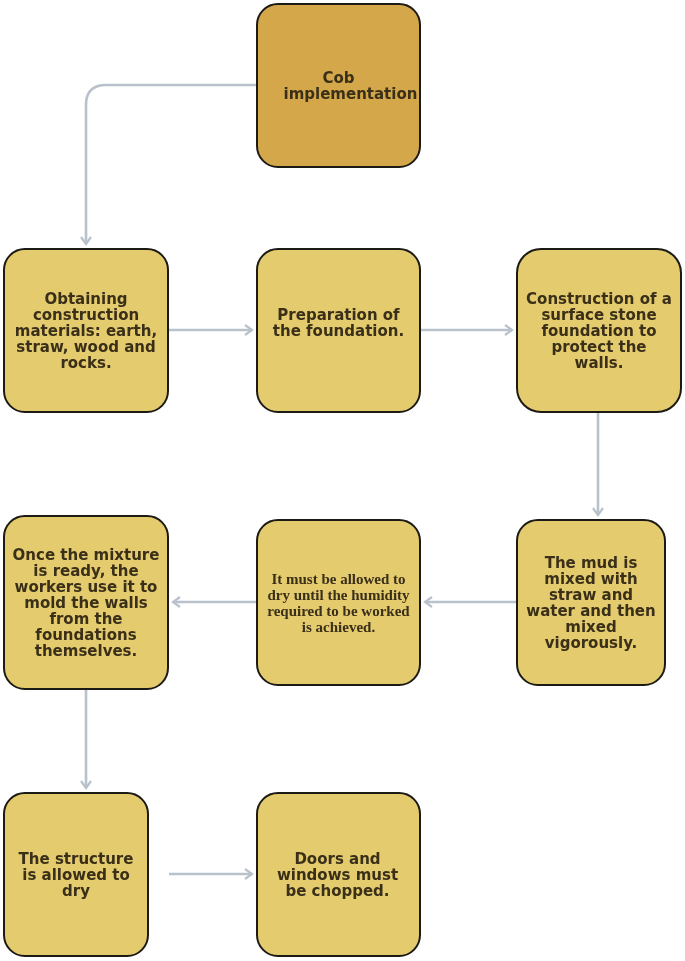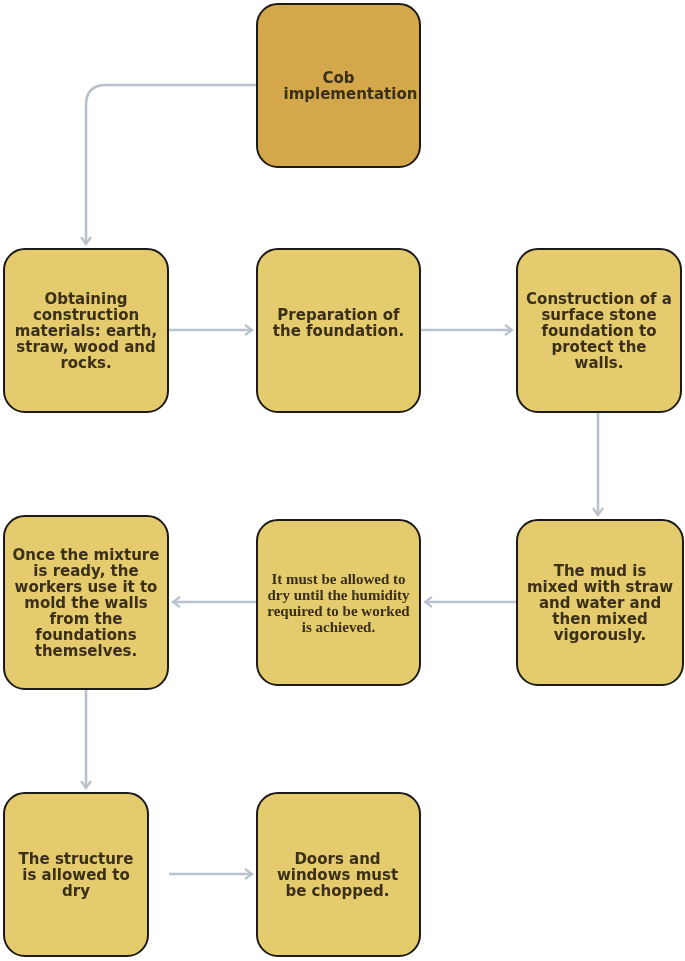--- a/index.html
+++ b/index.html
@@ -42,25 +42,25 @@
   </div>
 
   <div class="node" style="left:3px; top:248px; width:166px; height:165px;">
     <span>Obtaining construction materials: earth, straw, wood and rocks.</span>
   </div>
 
   <div class="node" style="left:256px; top:248px; width:165px; height:165px; padding-bottom:22px;">
     <span>Preparation of the foundation.</span>
   </div>
 
-  <div class="node" style="left:516px; top:248px; width:166px; height:165px;">
+  <div class="node" style="left:516px; top:248px; width:166px; height:165px;border-radius:25px;">
     <span>Construction of a surface stone foundation to protect the walls.</span>
   </div>
 
-  <div class="node" style="left:516px; top:519px; width:168px; height:167px;">
+  <div class="node" style="left:516px; top:519px; width:150px; height:167px;">
     <span>The mud is mixed with straw and water and then mixed vigorously.</span>
   </div>
 
   <div class="node" style="left:256px; top:519px; width:165px; height:167px;font-family:Liberation Serif, serif;">
     <span>It must be allowed to dry until the humidity required to be worked is achieved.</span>
   </div>
 
   <div class="node" style="left:3px; top:515px; width:166px; height:175px; padding:20px 6px;">
     <span>Once the mixture is ready, the workers use it to mold the walls from the foundations themselves.</span>
   </div>

